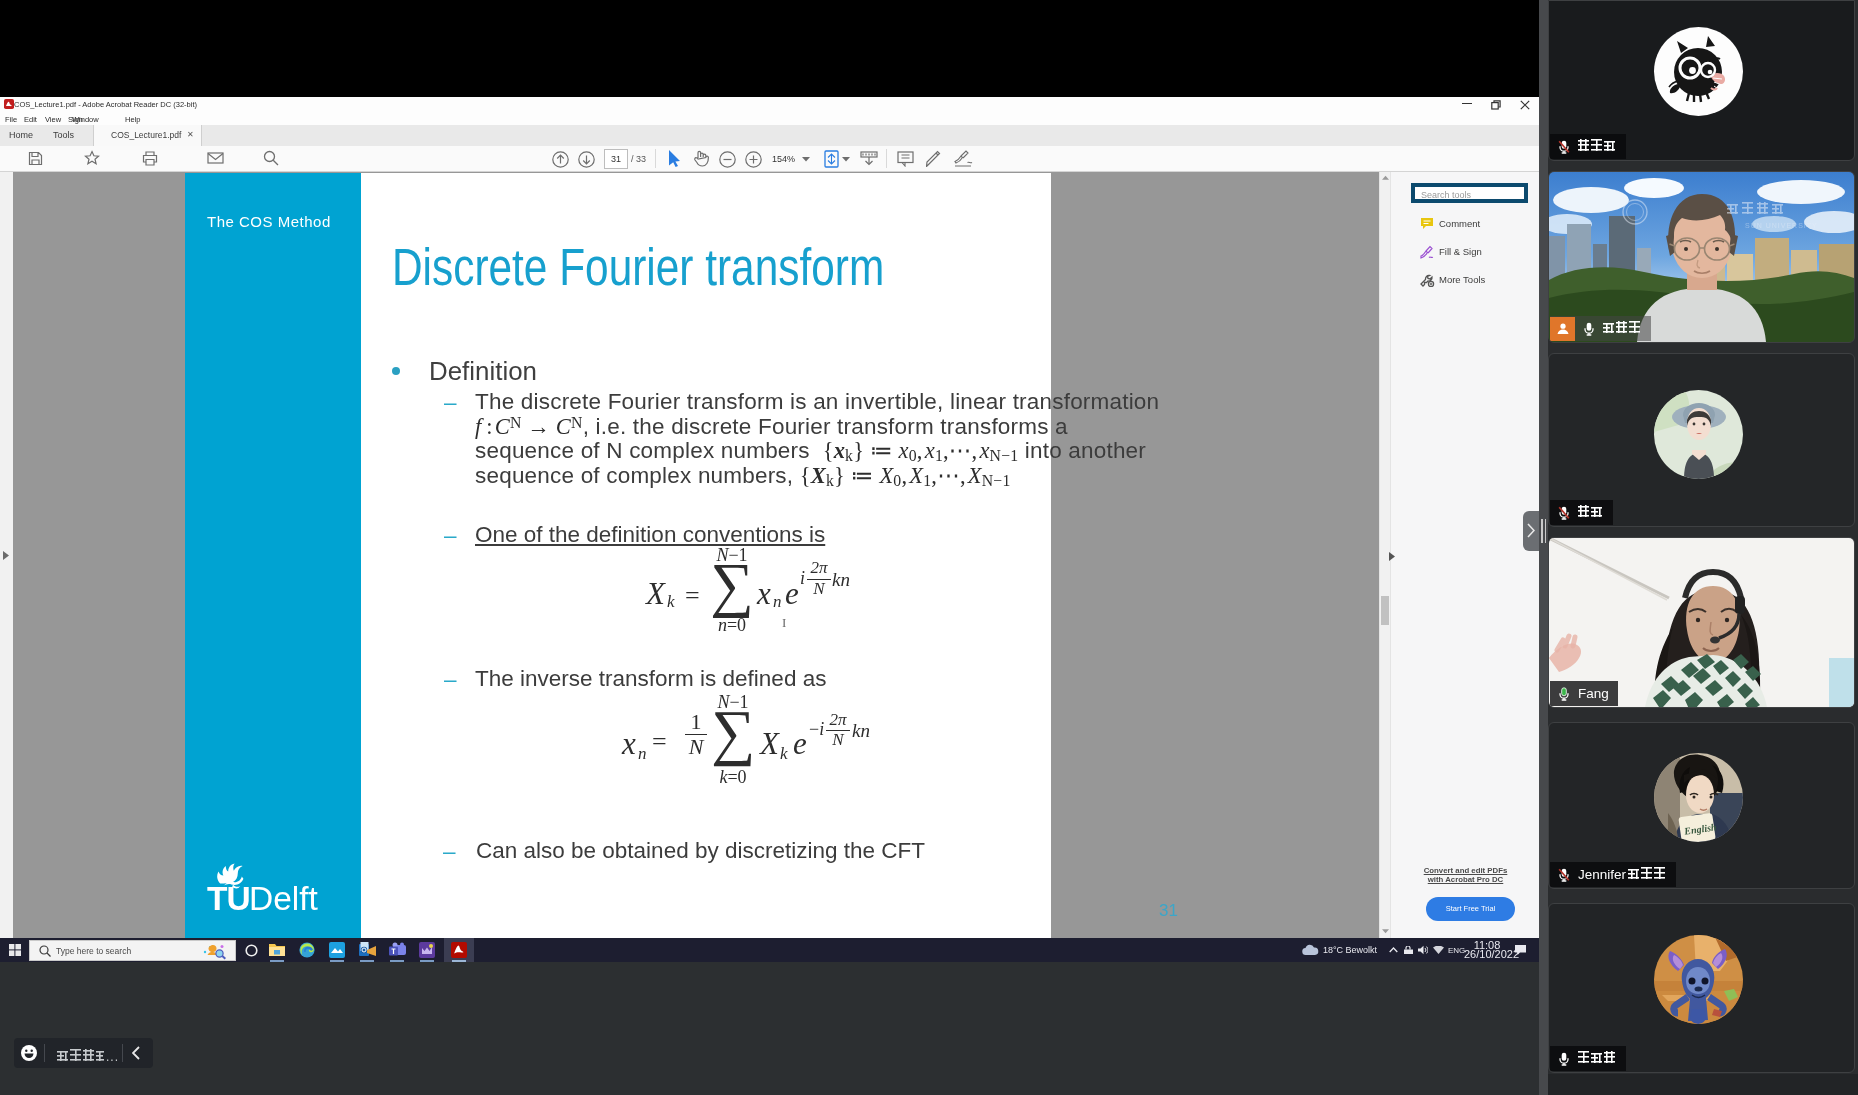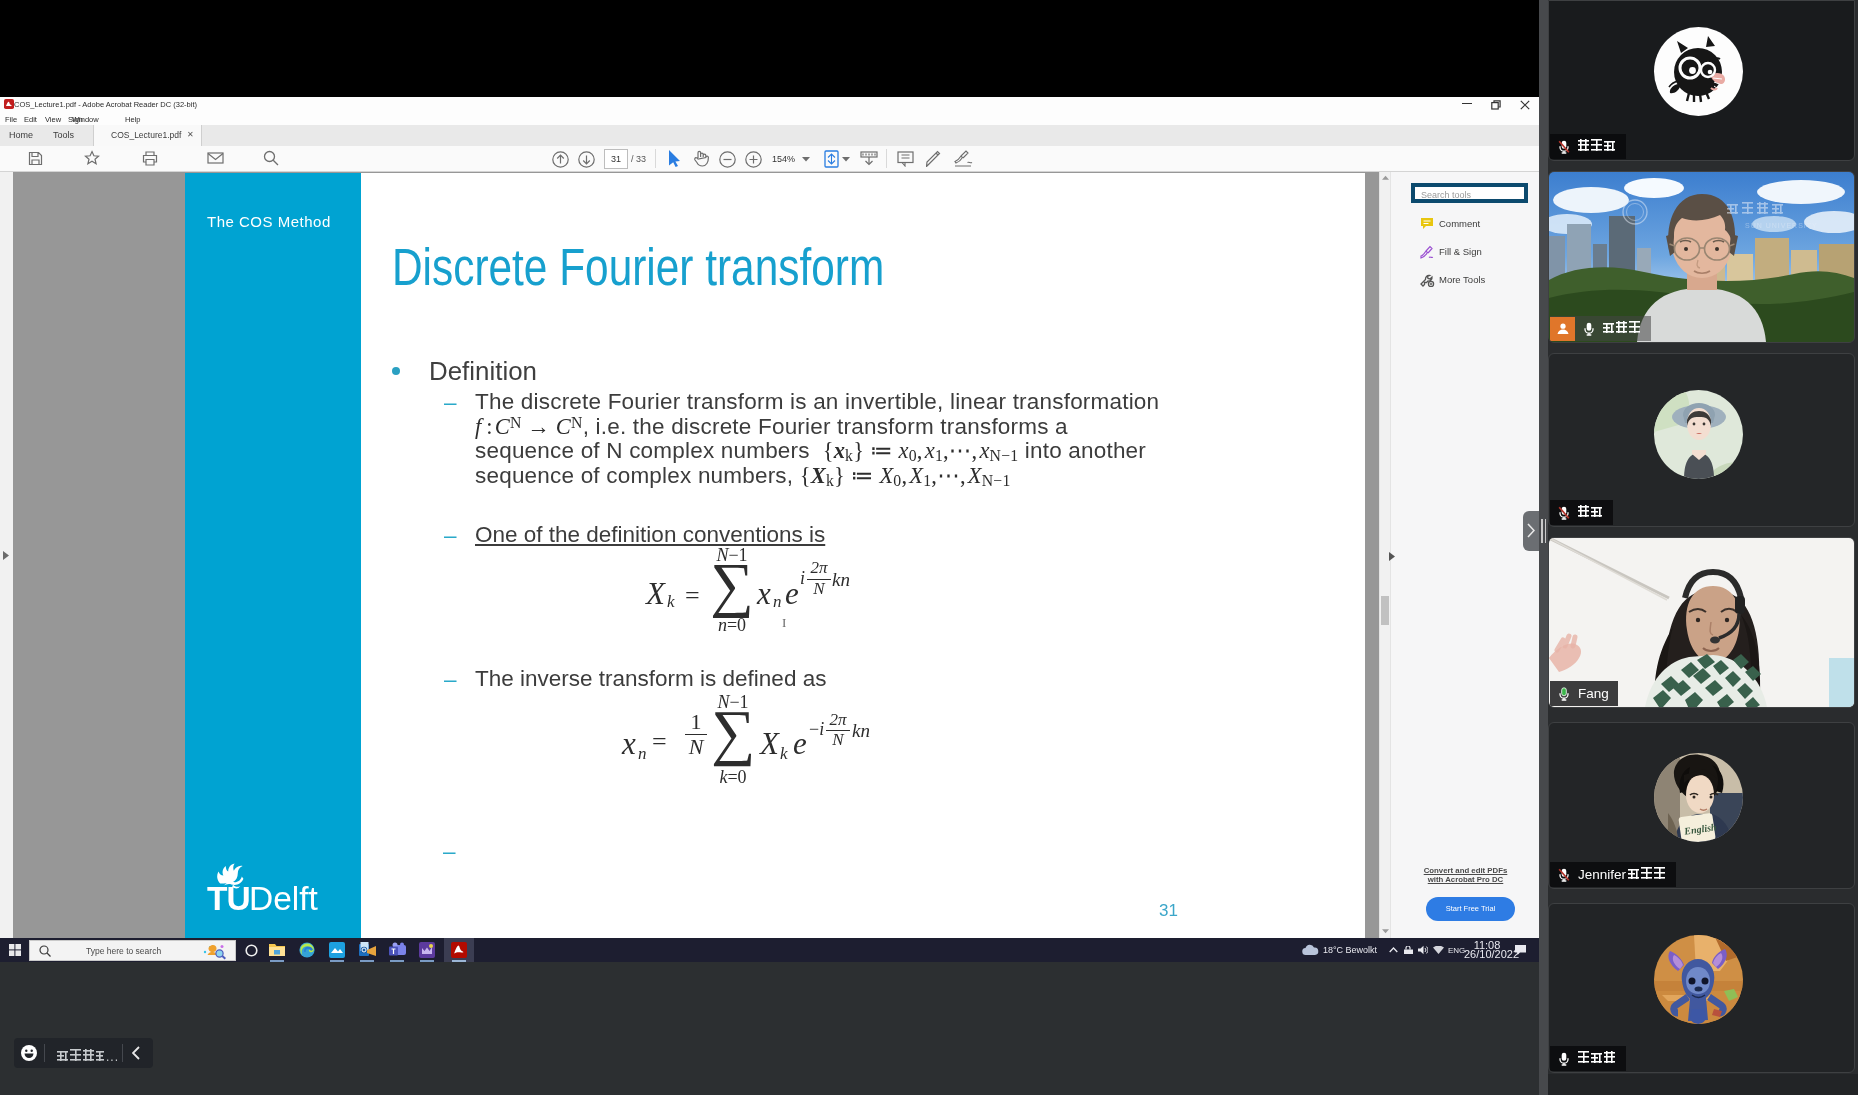--- a/index.html
+++ b/index.html
@@ -145,21 +145,21 @@
           <path d="M2 13C5 12 7 10 8.5 7.5L7 6C5.5 8.5 3.5 10.5 1 11.5zM7 6l5-5 2 2-5 5M13.5 12.5c1.5-1 3 1 4.5 0M1 16h16" stroke-width="1.1"></path>
         </svg>
     </div>
 
     <div class="abs" id="doc" style="left:0;top:75px;width:1539px;height:766px;background:#979797;">
       <div class="abs" style="left:0;top:0;width:13px;height:766px;background:#f1f1f1;"></div>
       <svg class="abs" style="left:3px;top:379px" width="6" height="9" viewBox="0 0 6 9">
           <path d="M0 0l6 4.5L0 9z" fill="#6b6b6b"></path>
         </svg>
 
-      <div class="abs" id="slide" style="left:185px;top:1px;width:1180px;height:765px;background:#fff;">
+      <div class="abs" id="slide" style="left:185px;top:1px;width:866px;height:765px;background:#fff;">
 
         <div class="abs" style="left:0;top:0;width:176px;height:765px;background:#00a3d2;"></div>
         <span class="abs" style="left:22px;top:41.4px;font-size:15px;letter-spacing:0.5px;line-height:1;color:#fff;">The COS Method</span>
 
         <svg class="abs" style="left:21px;top:688px" width="130" height="58" viewBox="0 0 130 58">
           <g transform="translate(3,-3) scale(0.8)">
               <path d="M14 32c-4-4-5-10-2-15 1 3 3 5 6 5-2-4-1-9 3-12 0 3 1 6 3 7 0-5 3-9 8-10-2 3-2 6-1 9 2-4 6-7 11-6-4 2-6 5-6 9 0 5-2 9-6 11 5 1 10-2 11-7l2 3c-2 6-9 9-15 7-4-1-7 0-10 2 2-2 3-3 5-4-3 1-6 1-9 1z" fill="#fff"></path>
           <path d="M30 33c2 3 6 4 9 2-2 4-7 4-10 1z" fill="#fff"></path>
             </g>
           <text x="1" y="49" font-family="Liberation Sans" font-weight="bold" font-size="33.5" letter-spacing="-1" fill="#fff">TU</text>
@@ -213,20 +213,21 @@
         <span class="abs mit" style="left:575px;top:555px;font-size:31px;">X</span>
         <span class="abs mit" style="left:595px;top:572px;font-size:17px;">k</span>
         <span class="abs mit" style="left:608px;top:555px;font-size:31px;">e</span>
         <span class="abs mser" style="left:624px;top:546.5px;font-size:18px;">−<i>i</i></span>
         <span class="abs mit" style="left:641px;top:537.5px;width:24px;text-align:center;font-size:17px;">2π</span>
         <span class="abs" style="left:641px;top:556.5px;width:24px;height:1.3px;background:#2d2d2d;"></span>
         <span class="abs mit" style="left:641px;top:558px;width:24px;text-align:center;font-size:17px;">N</span>
         <span class="abs mit" style="left:667px;top:547.5px;font-size:19px;">kn</span>
 
         <span class="abs" style="left:258px;top:668px;font-size:22.5px;line-height:1;color:#2aa9c9;">–</span>
+        <span class="abs" style="left:291px;top:666.6px;font-size:22.5px;line-height:1;color:#3c3c3c;">Can also be obtained by discretizing the CFT</span>
       </div>
 
       <div class="abs" style="left:1379px;top:0;width:11px;height:766px;background:#f1f1f1;border-left:1px solid #e4e4e4;box-sizing:border-box;"></div>
       <div class="abs" style="left:1381px;top:424px;width:8px;height:29px;background:#c1c1c1;"></div>
       <svg class="abs" style="left:1382px;top:3px" width="7" height="5" viewBox="0 0 8 5">
           <path d="M0 5l4-4.5L8 5z" fill="#9a9a9a"></path>
         </svg>
       <svg class="abs" style="left:1382px;top:757px" width="7" height="5" viewBox="0 0 8 5">
           <path d="M0 0l4 4.5L8 0z" fill="#9a9a9a"></path>
         </svg>
@@ -269,21 +270,21 @@
         <rect x="0" y="0" width="5.4" height="5.4"></rect>
         <rect x="6.4" y="0" width="5.6" height="5.4"></rect>
         <rect x="0" y="6.4" width="5.4" height="5.6"></rect>
         <rect x="6.4" y="6.4" width="5.6" height="5.6"></rect>
       </svg>
     <div class="abs" style="left:29px;top:2px;width:207px;height:21px;background:#f3f3f3;border:1px solid #c9c9c9;box-sizing:border-box;">
       <svg class="abs" style="left:9px;top:4px" width="12" height="12" viewBox="0 0 12 12" fill="none" stroke="#3c3c3c" stroke-width="1.2">
           <circle cx="5" cy="5" r="4"></circle>
           <path d="M8 8l3.5 3.5"></path>
         </svg>
-      <span class="abs" style="left:26px;top:5px;font-size:8.5px;color:#4a4a4a;margin-left:30px;">Type here to search</span>
+      <span class="abs" style="left:26px;top:5px;font-size:8.5px;color:#4a4a4a;">Type here to search</span>
       <svg class="abs" style="left:166px;top:2px" width="34" height="17" viewBox="0 0 34 17">
           <circle cx="14" cy="4" r="1" fill="#35c3e8"></circle>
           <circle cx="9" cy="9" r="1.2" fill="#35c3e8"></circle>
           <circle cx="26" cy="3.5" r="1.5" fill="#c96fe8"></circle>
           <path d="M17 2c2 0 3.5 1.5 3.5 3.5S19 9 17 9c1.8.3 3.4 1.4 4.2 3H11.5c.8-2 2.6-3 4-3-1.8-.4-3-1.7-3-3.5S15 2 17 2z" fill="#efa12d"></path>
           <circle cx="23.5" cy="10.5" r="3.6" fill="#8ed4ef"></circle>
           <circle cx="23.5" cy="10.5" r="3.6" fill="none" stroke="#4d5dbe" stroke-width="1.2"></circle>
           <path d="M26.3 13l3 2.8" stroke="#4d5dbe" stroke-width="2"></path>
         </svg>
     </div>

